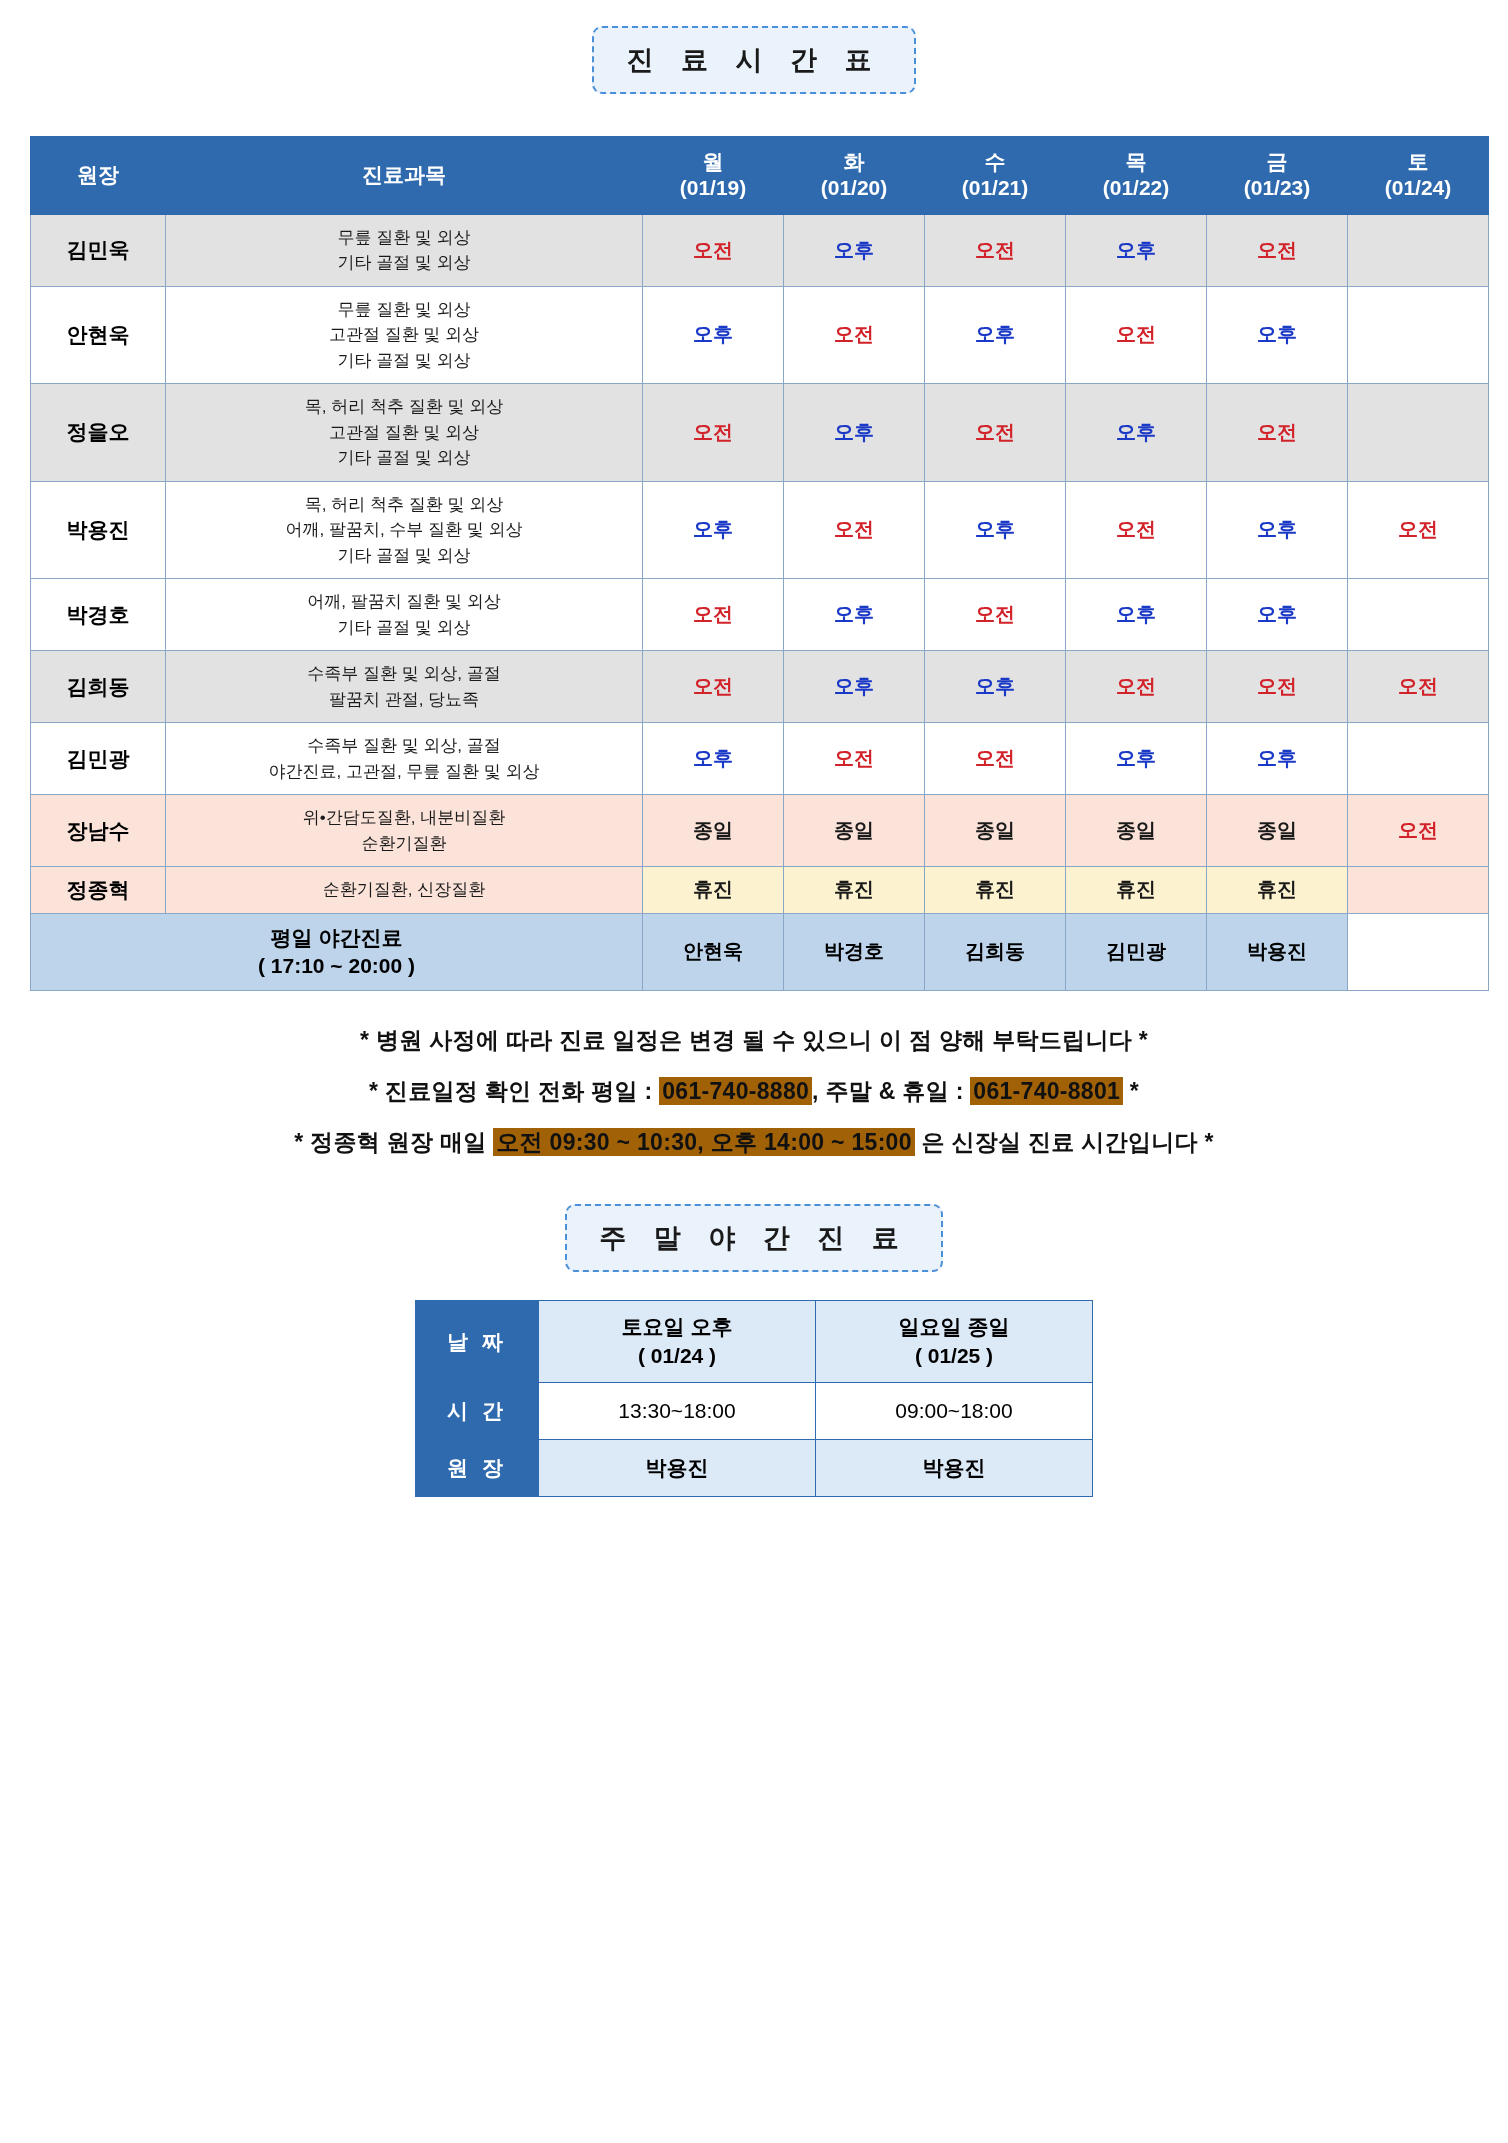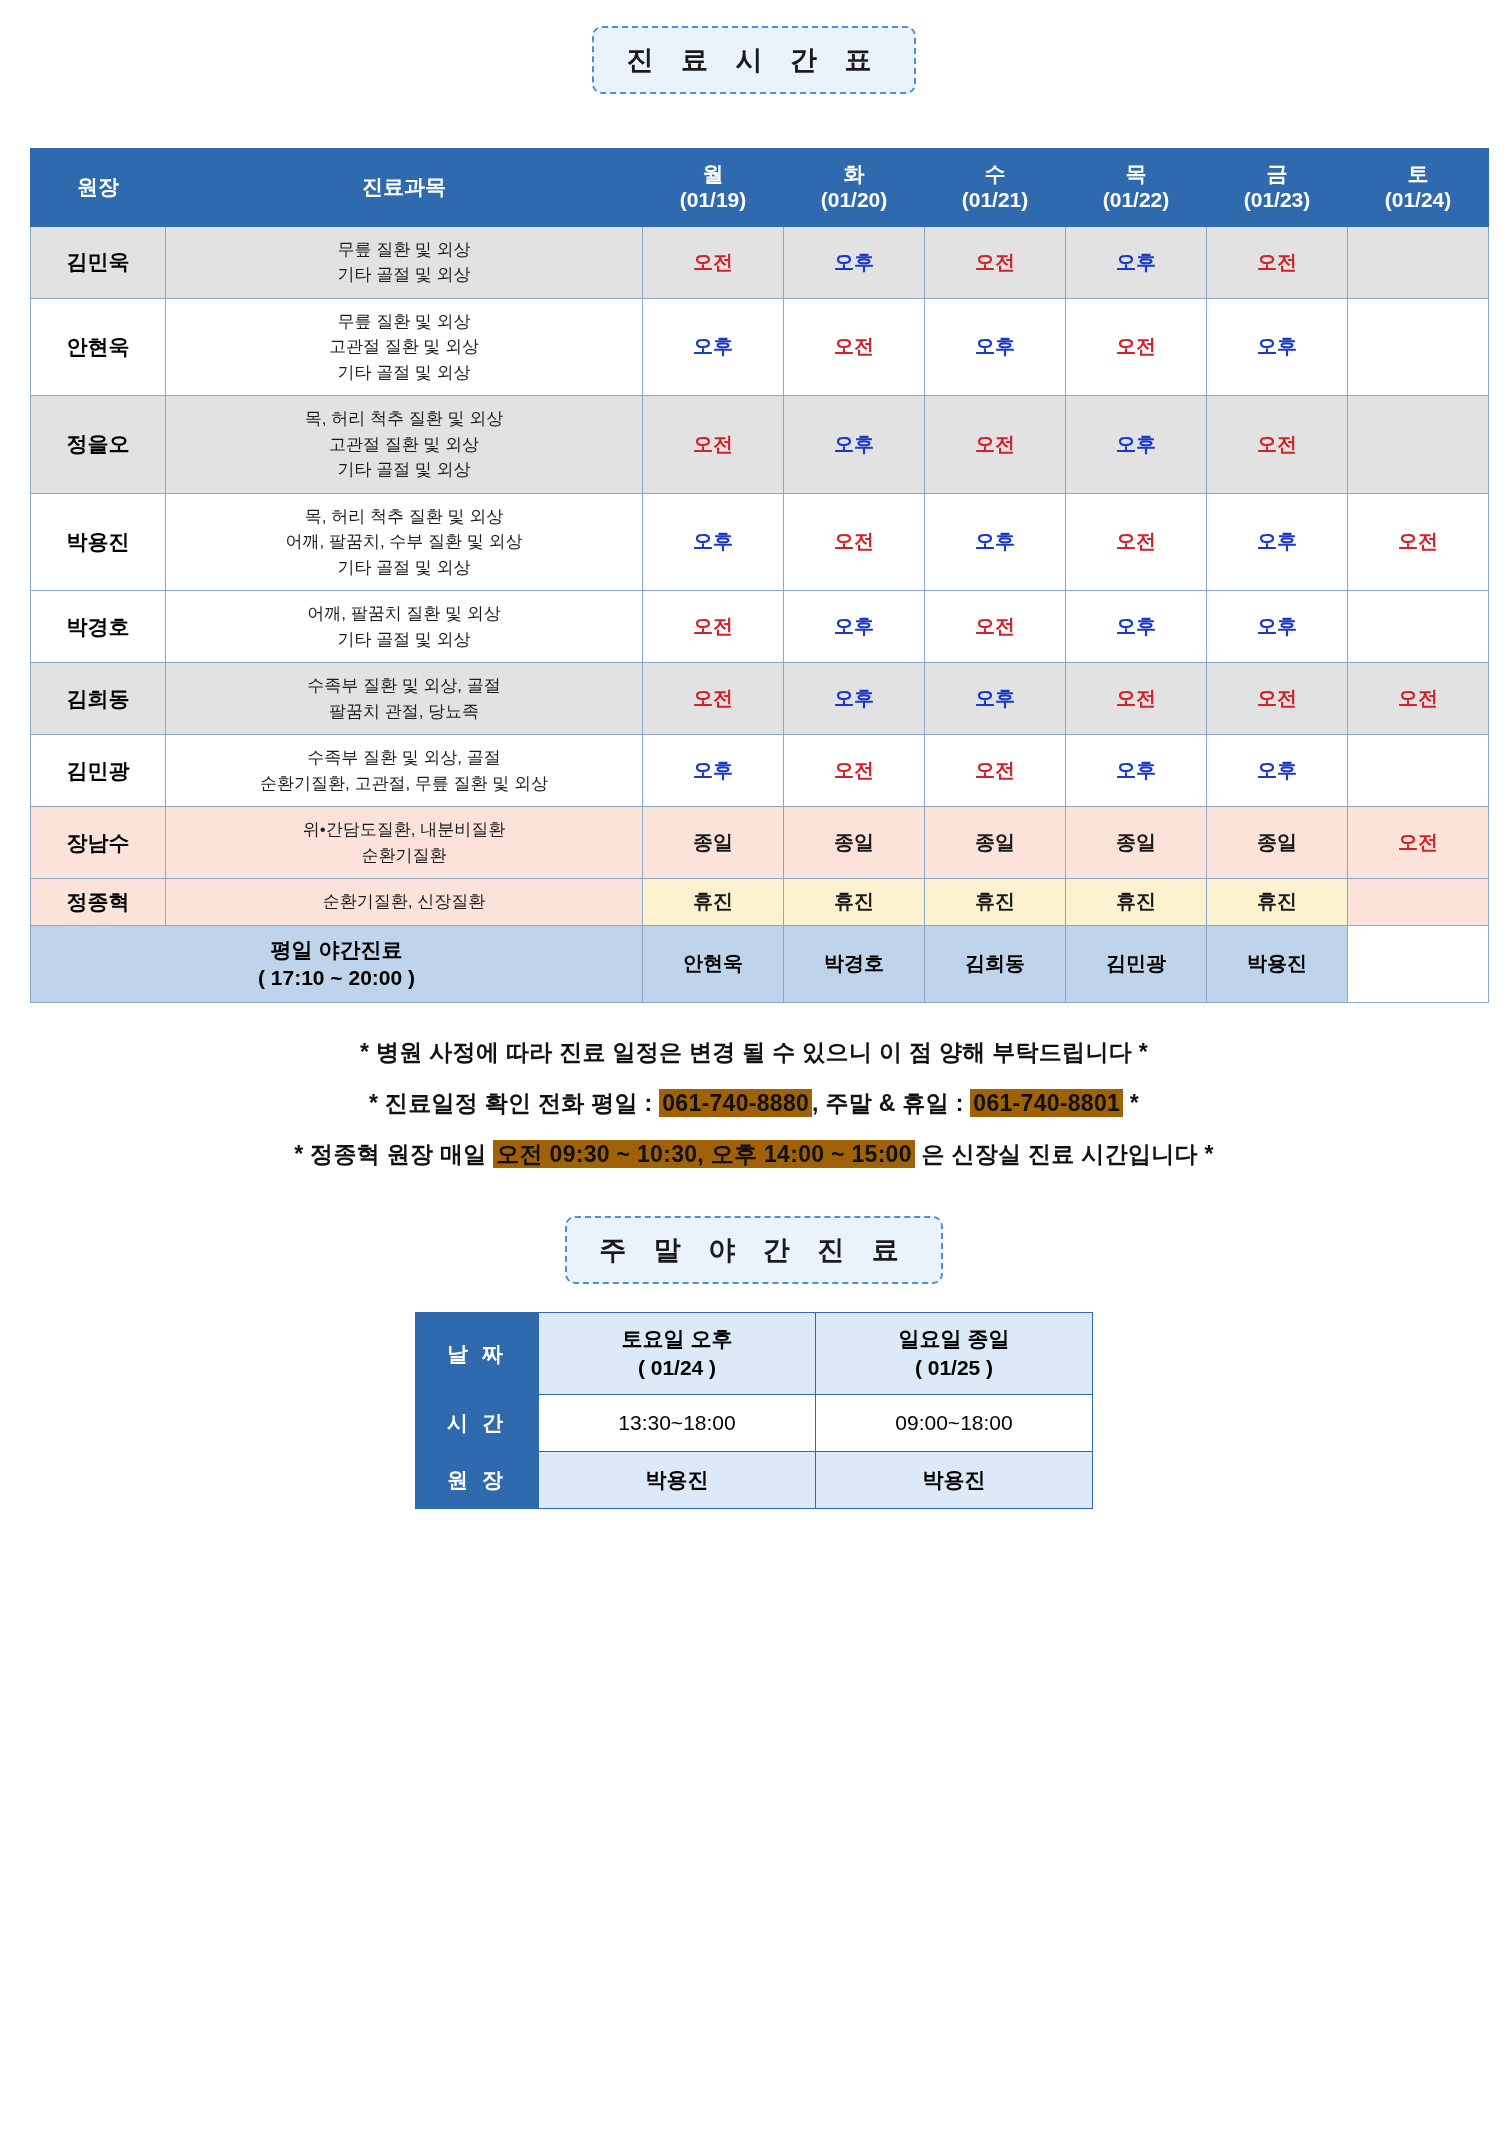--- a/index.html
+++ b/index.html
@@ -35,21 +35,21 @@
     letter-spacing: 10px;
     color: #1a1a1a;
     text-align: center;
   }
   .spacer-top { height: 26px; }
 
   
   table.sched {
     border-collapse: collapse;
     width: 1448px;
-    margin: 12px auto;
+    margin: 0 auto;
     table-layout: fixed;
   }
   table.sched th, table.sched td {
     border: 1px solid #8aa7c8;
     text-align: center;
     vertical-align: middle;
   }
   table.sched thead th {
     background: #2e6aad;
     color: #ffffff;
@@ -279,21 +279,21 @@
           <td class="slot pm">오후</td>
           <td class="slot pm">오후</td>
           <td class="slot am">오전</td>
           <td class="slot am">오전</td>
           <td class="slot am">오전</td>
         </tr>
         <tr class="shade-white">
           <td class="doctor">김민광</td>
           <td class="subject">
             <div>수족부 질환 및 외상, 골절</div>
-            <div>순환기질환, 고관절, 무릎 질환 및 외상</div>
+            <div>야간진료, 고관절, 무릎 질환 및 외상</div>
           </td>
           <td class="slot pm">오후</td>
           <td class="slot am">오전</td>
           <td class="slot am">오전</td>
           <td class="slot pm">오후</td>
           <td class="slot pm">오후</td>
           <td class="slot ">&nbsp;</td>
         </tr>
         <tr class="shade-pink">
           <td class="doctor">장남수</td>

